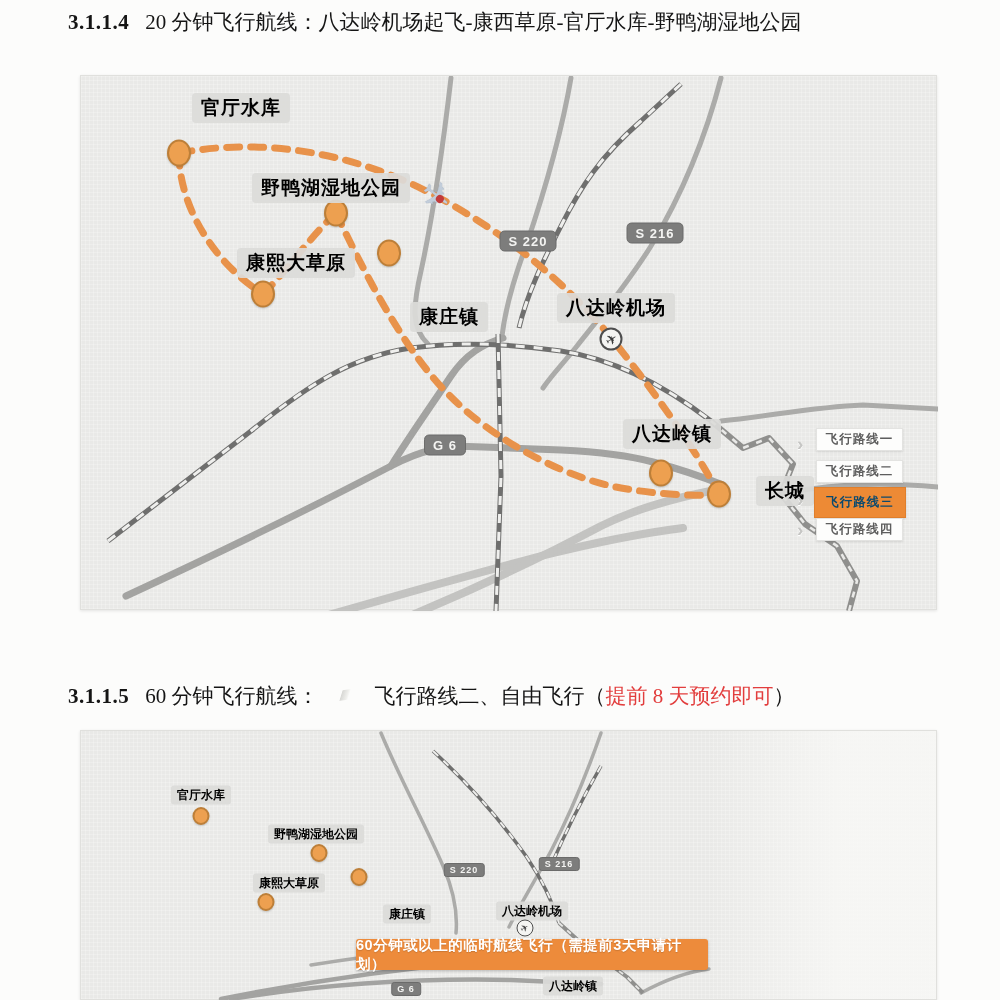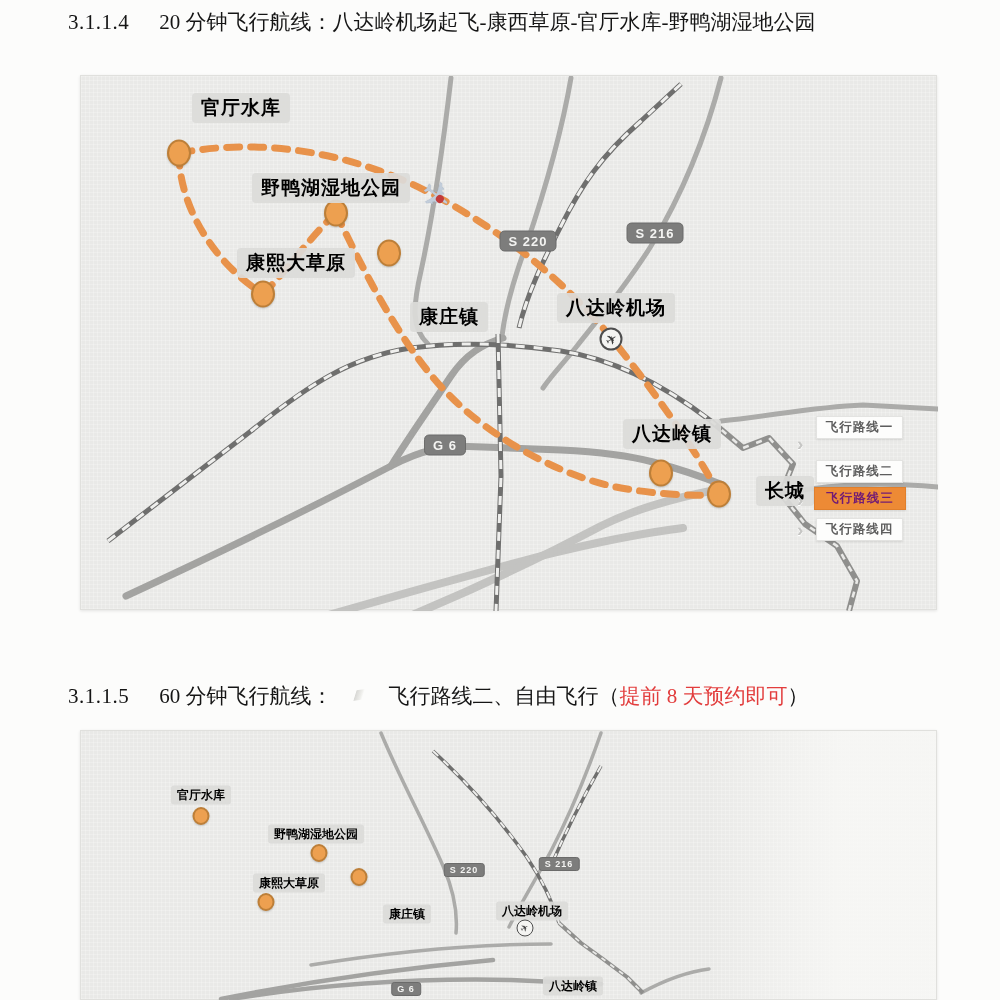--- a/index.html
+++ b/index.html
@@ -2,21 +2,21 @@
 <html><head>
 <meta charset="utf-8">
 <style>
   * { margin:0; padding:0; box-sizing:border-box; }
   html,body { width:1000px; height:1000px; overflow:hidden; }
   body { background:#fcfcfb; font-family:"Liberation Sans", sans-serif; position:relative; }
 
   
   .heading { position:absolute; left:68px; right:55px; font-family:"Liberation Serif", serif;
              font-size:21px; color:#151515; line-height:1.55; }
-  .heading .num { font-weight:400; margin-right:30px; letter-spacing:.5px; }
+  .heading .num { font-weight:700; margin-right:16px; letter-spacing:.5px; }
   .red { color:#e23d3d; }
   .smudge { display:inline-block; width:56px; height:20px; vertical-align:-3px; position:relative; }
   .smudge::after { content:""; position:absolute; left:6px; top:4px; width:40px; height:10px;
                    background:linear-gradient(115deg, transparent 40%, #d9d9d6 42%, #efefec 55%, transparent 60%);
                    transform:rotate(-8deg); }
 
   
   .map { position:absolute; left:80px; width:857px; background:#e9e9e7; border:1px solid #e0e0dd;
          box-shadow:0 1px 3px rgba(0,0,0,.10);
          background-image:
@@ -59,22 +59,22 @@
              display:flex; align-items:center; justify-content:center; }
   .airport span { font-size:14px; color:#3c3c3c; transform:rotate(-32deg); line-height:1; }
   #map2 .airport { width:17px; height:17px; border-width:1.5px; }
   #map2 .airport span { font-size:10px; }
 
   
   .route-btn { position:absolute; left:735px; width:87px; height:23px; background:#fdfdfc;
                border:1px solid #e3e3e1; box-shadow:0 1px 2px rgba(0,0,0,.10);
                color:#5d5d5d; font-size:12.5px; font-weight:700; display:flex;
                align-items:center; justify-content:center; letter-spacing:1px; cursor:pointer; }
-  .route-btn.active { left:733px; width:92px; height:23px; background:#ed8a35; border-color:#e07f2c;
-                      color:#701a75; }
+  .route-btn.active { left:733px; width:92px; height:31px; background:#ed8a35; border-color:#e07f2c;
+                      color:#0c4a6e; }
   .chev { position:absolute; left:716px; width:14px; color:#c6c6c4; font-size:19px; font-weight:700;
           line-height:20px; text-shadow:0 1px 0 #fff; }
 
   .caption { position:absolute; left:468px; top:473px; font-size:11.5px; color:#929290; letter-spacing:.5px; }
 
   
   .banner { position:absolute; left:275px; top:208px; width:352px; height:31px; background:#ed8b3b;
             border-radius:3px; box-shadow:0 1px 3px rgba(0,0,0,.25); color:#ffffff;
             font-size:14.5px; font-weight:700; display:flex; align-items:center; justify-content:center;
             letter-spacing:.5px; text-shadow:0 1px 1px rgba(0,0,0,.15); }
@@ -149,21 +149,21 @@
 
   <div class="badge" style="left:447px; top:165px">S 220</div>
   <div class="badge" style="left:574px; top:157px">S 216</div>
   <div class="badge" style="left:364px; top:369px">G 6</div>
 
   <div class="airport" style="left:530px; top:263px">
     <span>✈</span>
   </div>
 
   <div class="chev" style="top:358px">›</div>
-  <div class="route-btn" style="top:340px">飞行路线一</div>
+  <div class="route-btn" style="top:352px">飞行路线一</div>
   <div class="route-btn" style="top:384px">飞行路线二</div>
   <div class="chev" style="top:414px">›</div>
   <div class="route-btn active" style="top:411px">飞行路线三</div>
   <div class="chev" style="top:444px">›</div>
   <div class="route-btn" style="top:442px">飞行路线四</div>
 
 </div>
 
 <div class="heading" style="top:680px">
   <span class="num">3.1.1.5</span><span>60 分钟飞行航线：</span><span class="smudge"></span><span>飞行路线二、自由飞行（</span><span class="red">提前 8 天预约即可</span><span>）</span>
@@ -208,13 +208,14 @@
   <div class="pill" style="left:492px; top:255px">八达岭镇</div>
 
   <div class="badge" style="left:383px; top:139px">S 220</div>
   <div class="badge" style="left:478px; top:133px">S 216</div>
   <div class="badge" style="left:325px; top:258px">G 6</div>
 
   <div class="airport" style="left:444px; top:197px">
     <span>✈</span>
   </div>
 
+  <div class="banner">60分钟或以上的临时航线飞行（需提前3天申请计划）</div>
 </div>
 
 </body></html>

